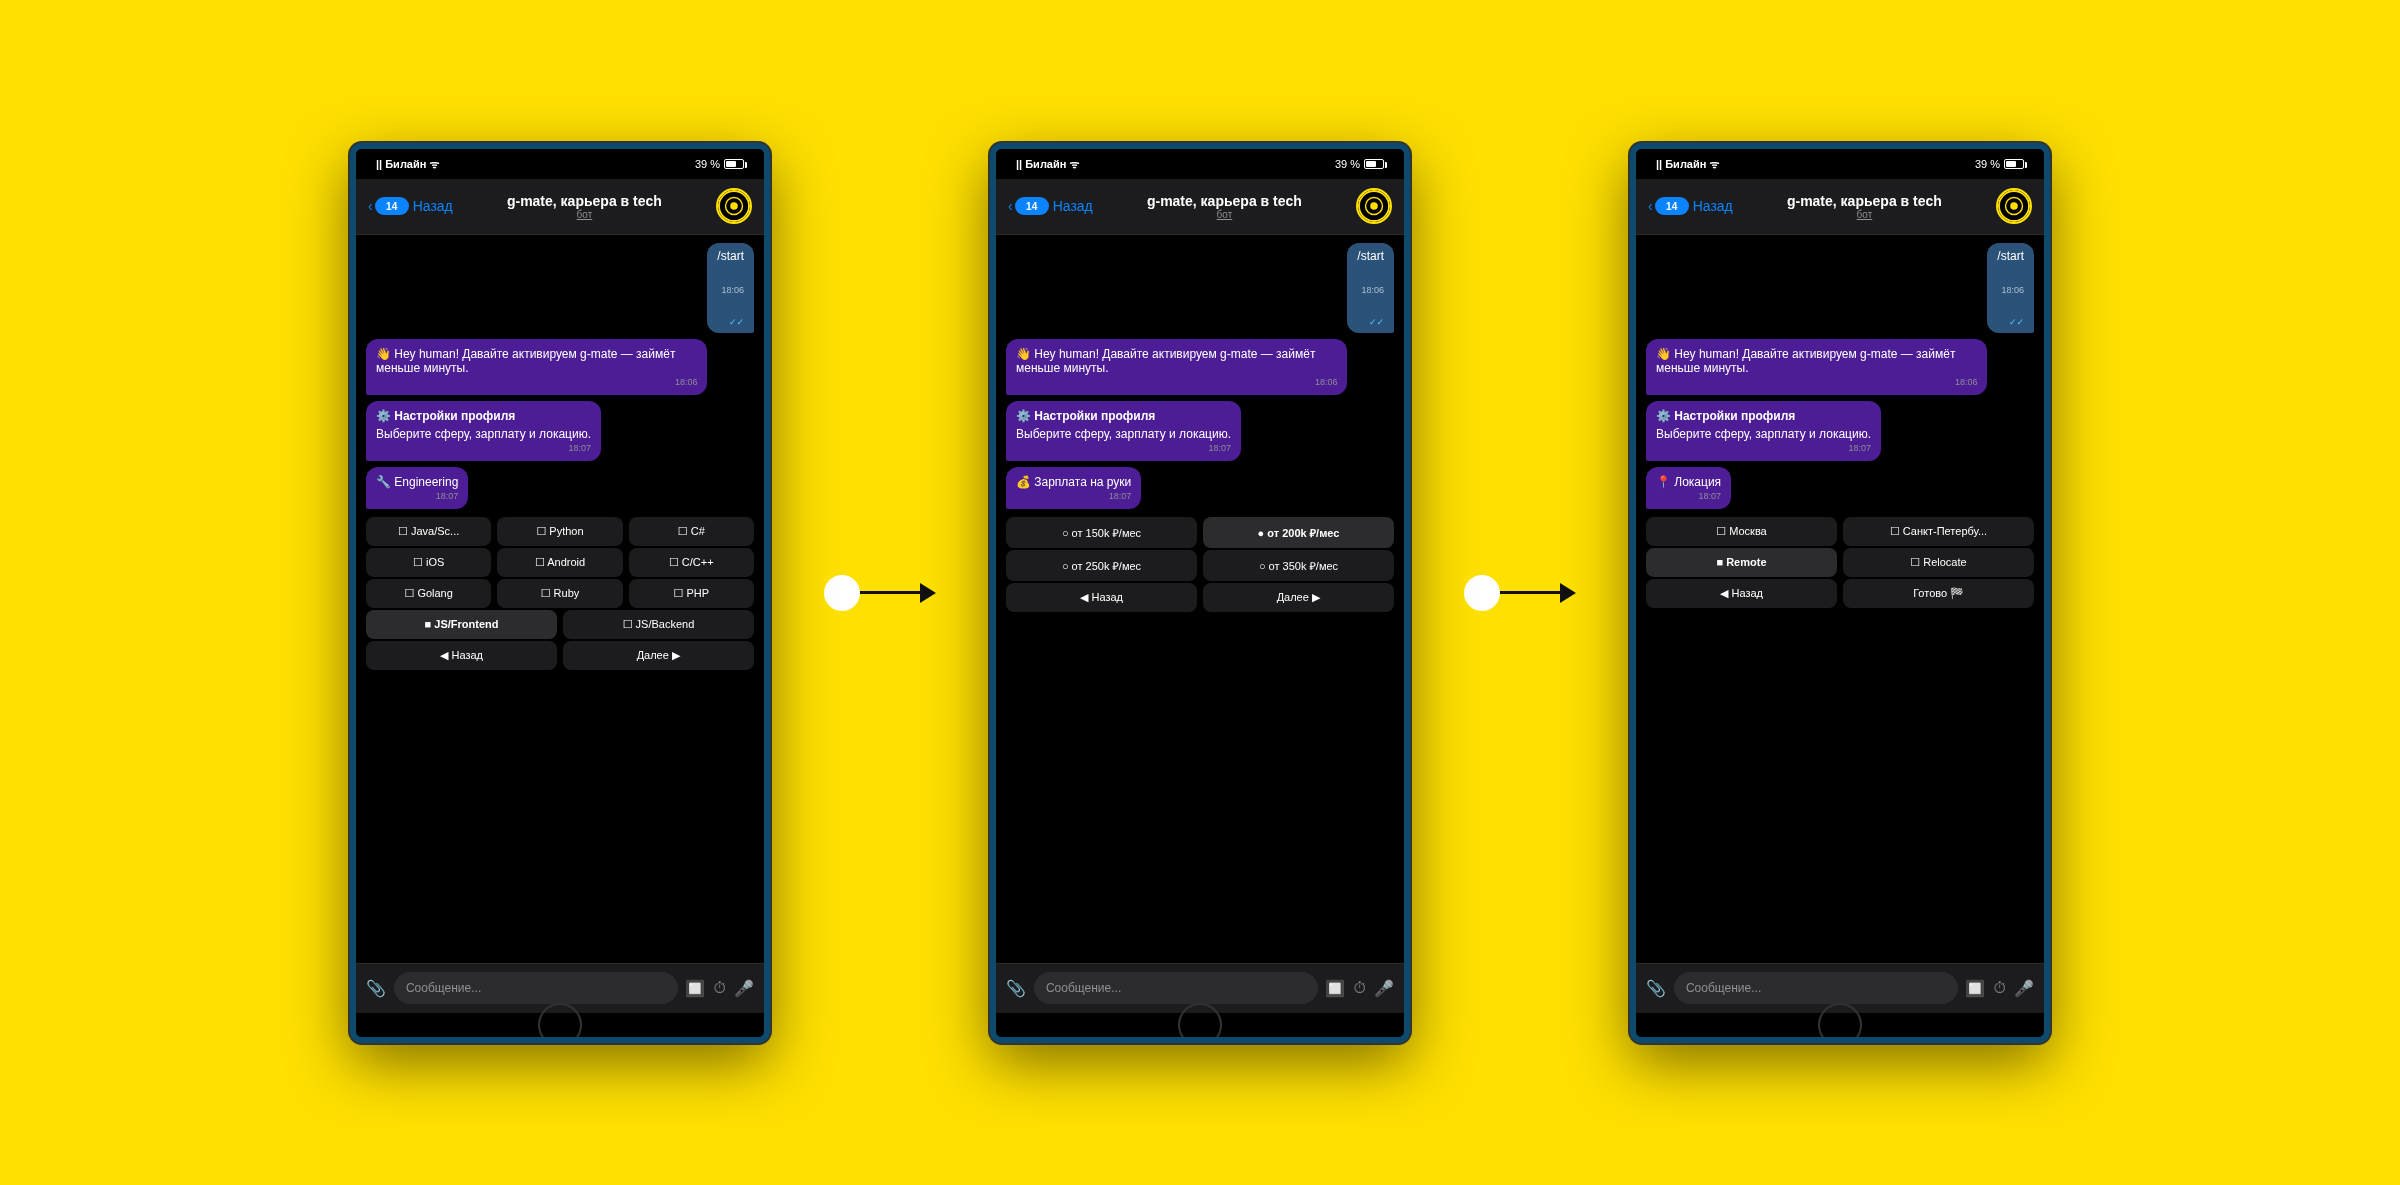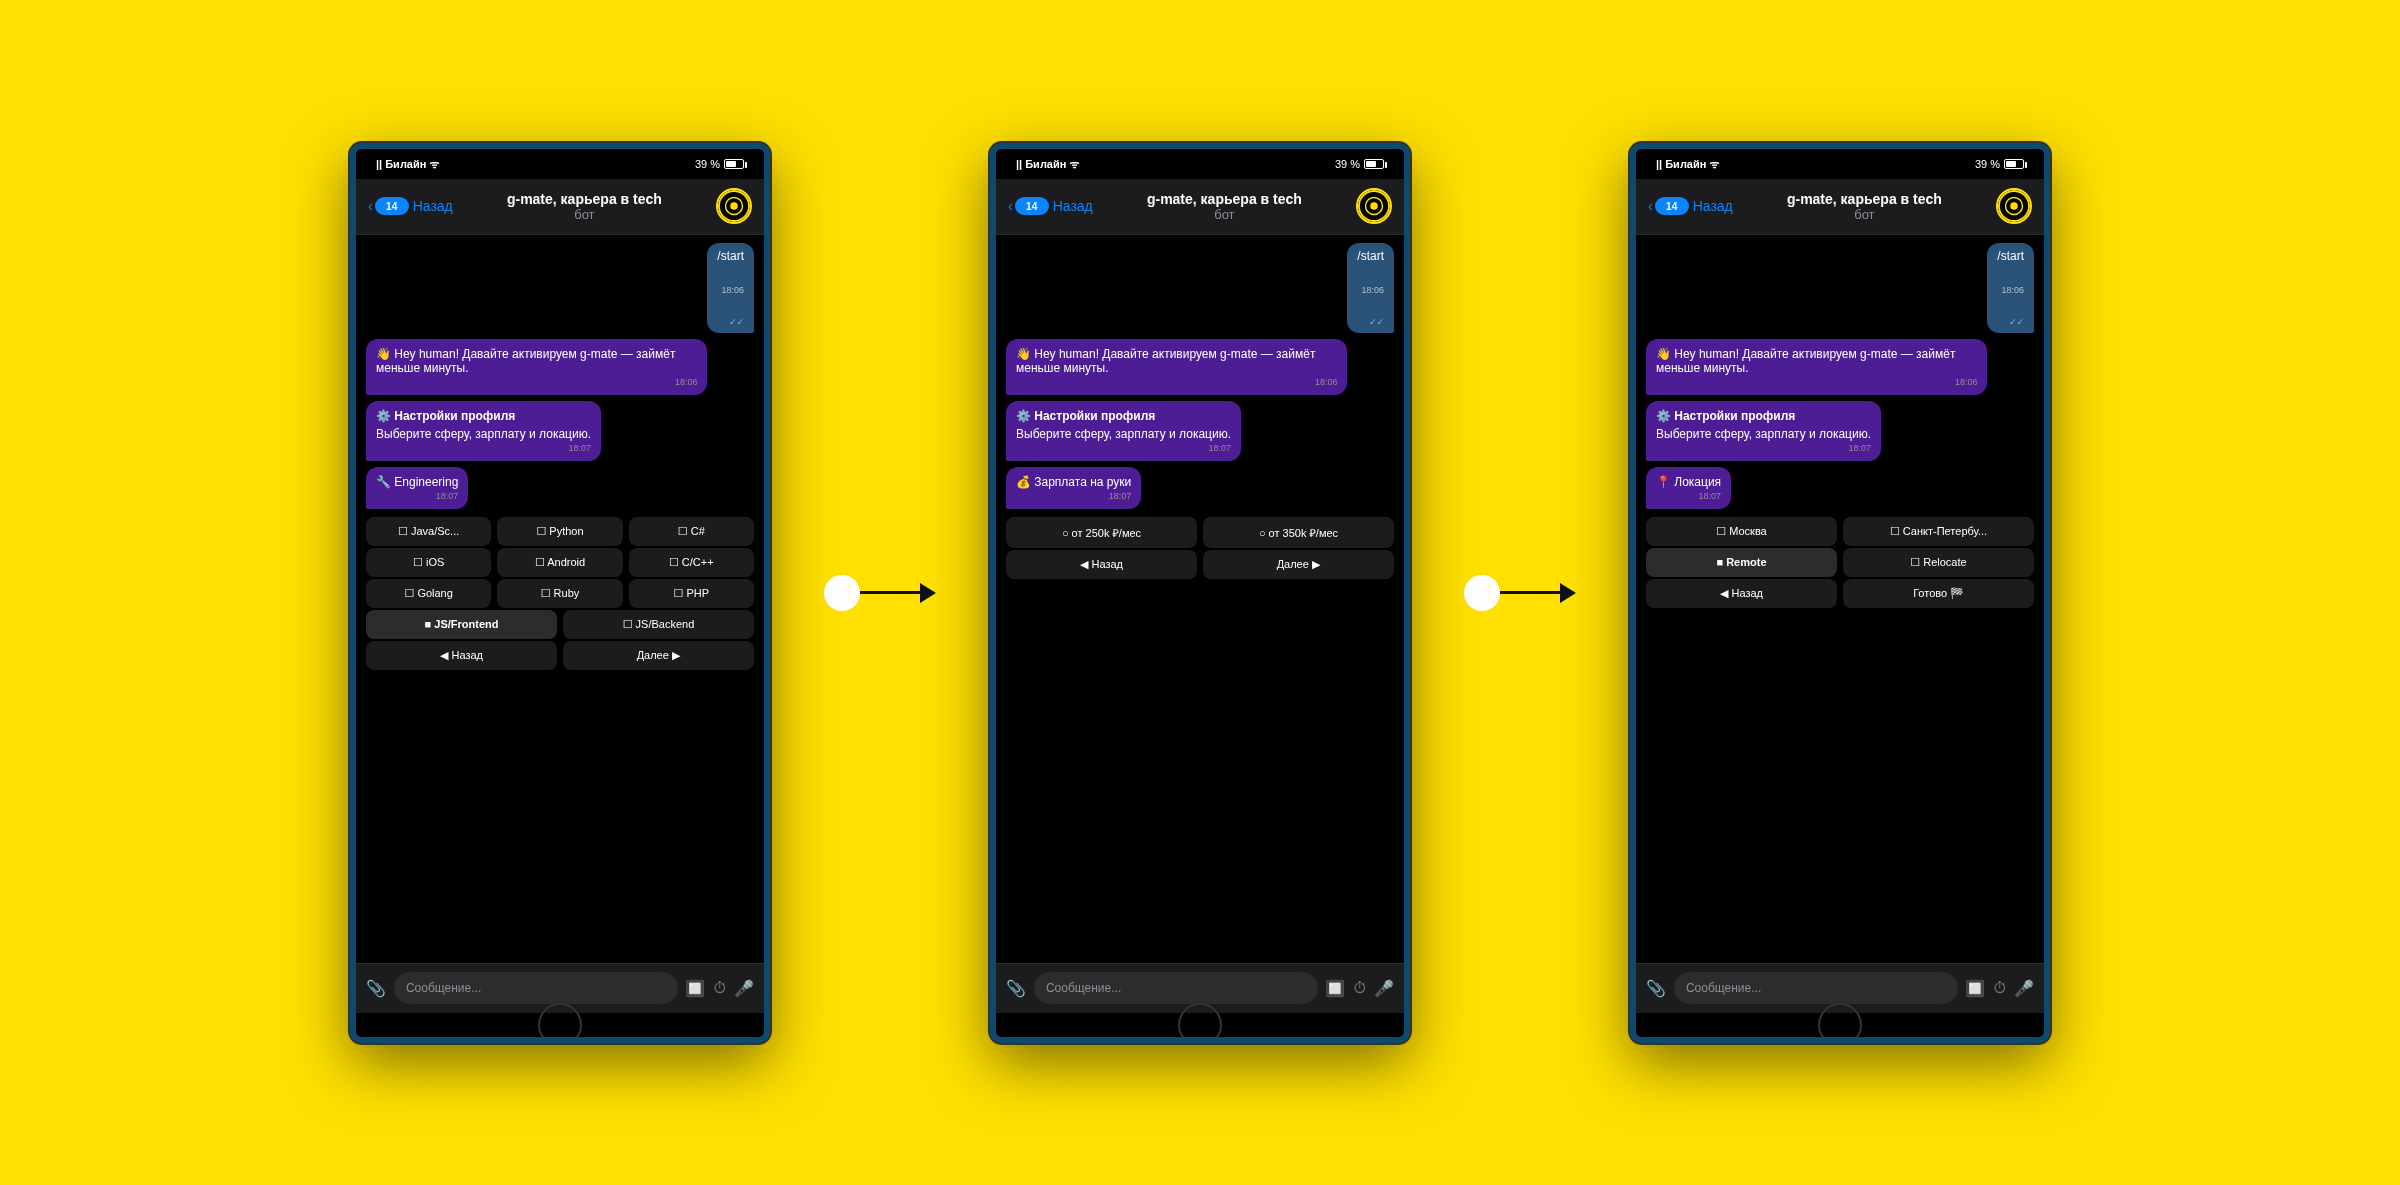--- a/index.html
+++ b/index.html
@@ -138,21 +138,22 @@
       flex-direction: column;
       align-items: center;
     }
     .header-title {
       color: #fff;
       font-size: 14px;
       font-weight: 600;
     }
     .header-sub {
       color: #8e8e93;
-      font-size: 13px;
+      font-size: 10px;
+      text-decoration: underline;
     }
     .header-avatar {
       width: 36px;
       height: 36px;
       border-radius: 18px;
       background: #000;
       border: 2px solid #FFE000;
       display: flex;
       align-items: center;
       justify-content: center;
@@ -427,20 +428,24 @@
         <div>Выберите сферу, зарплату и локацию.</div>
         <div class="msg-in-time">18:07</div>
       </div>
       <div class="msg-in">
         <div>💰 Зарплата на руки</div>
         <div class="msg-in-time">18:07</div>
       </div>
 
       <div>
         <div class="kb-row">
+          <button class="kb-btn">○ от 150k ₽/мес</button>
+          <button class="kb-btn selected">● от 200k ₽/мес</button>
+        </div>
+        <div class="kb-row">
           <button class="kb-btn">○ от 250k ₽/мес</button>
           <button class="kb-btn">○ от 350k ₽/мес</button>
         </div>
         <div class="kb-row">
           <button class="kb-btn">◀ Назад</button>
           <button class="kb-btn">Далее ▶</button>
         </div>
       </div>
     </div>
     <div class="input-bar">

